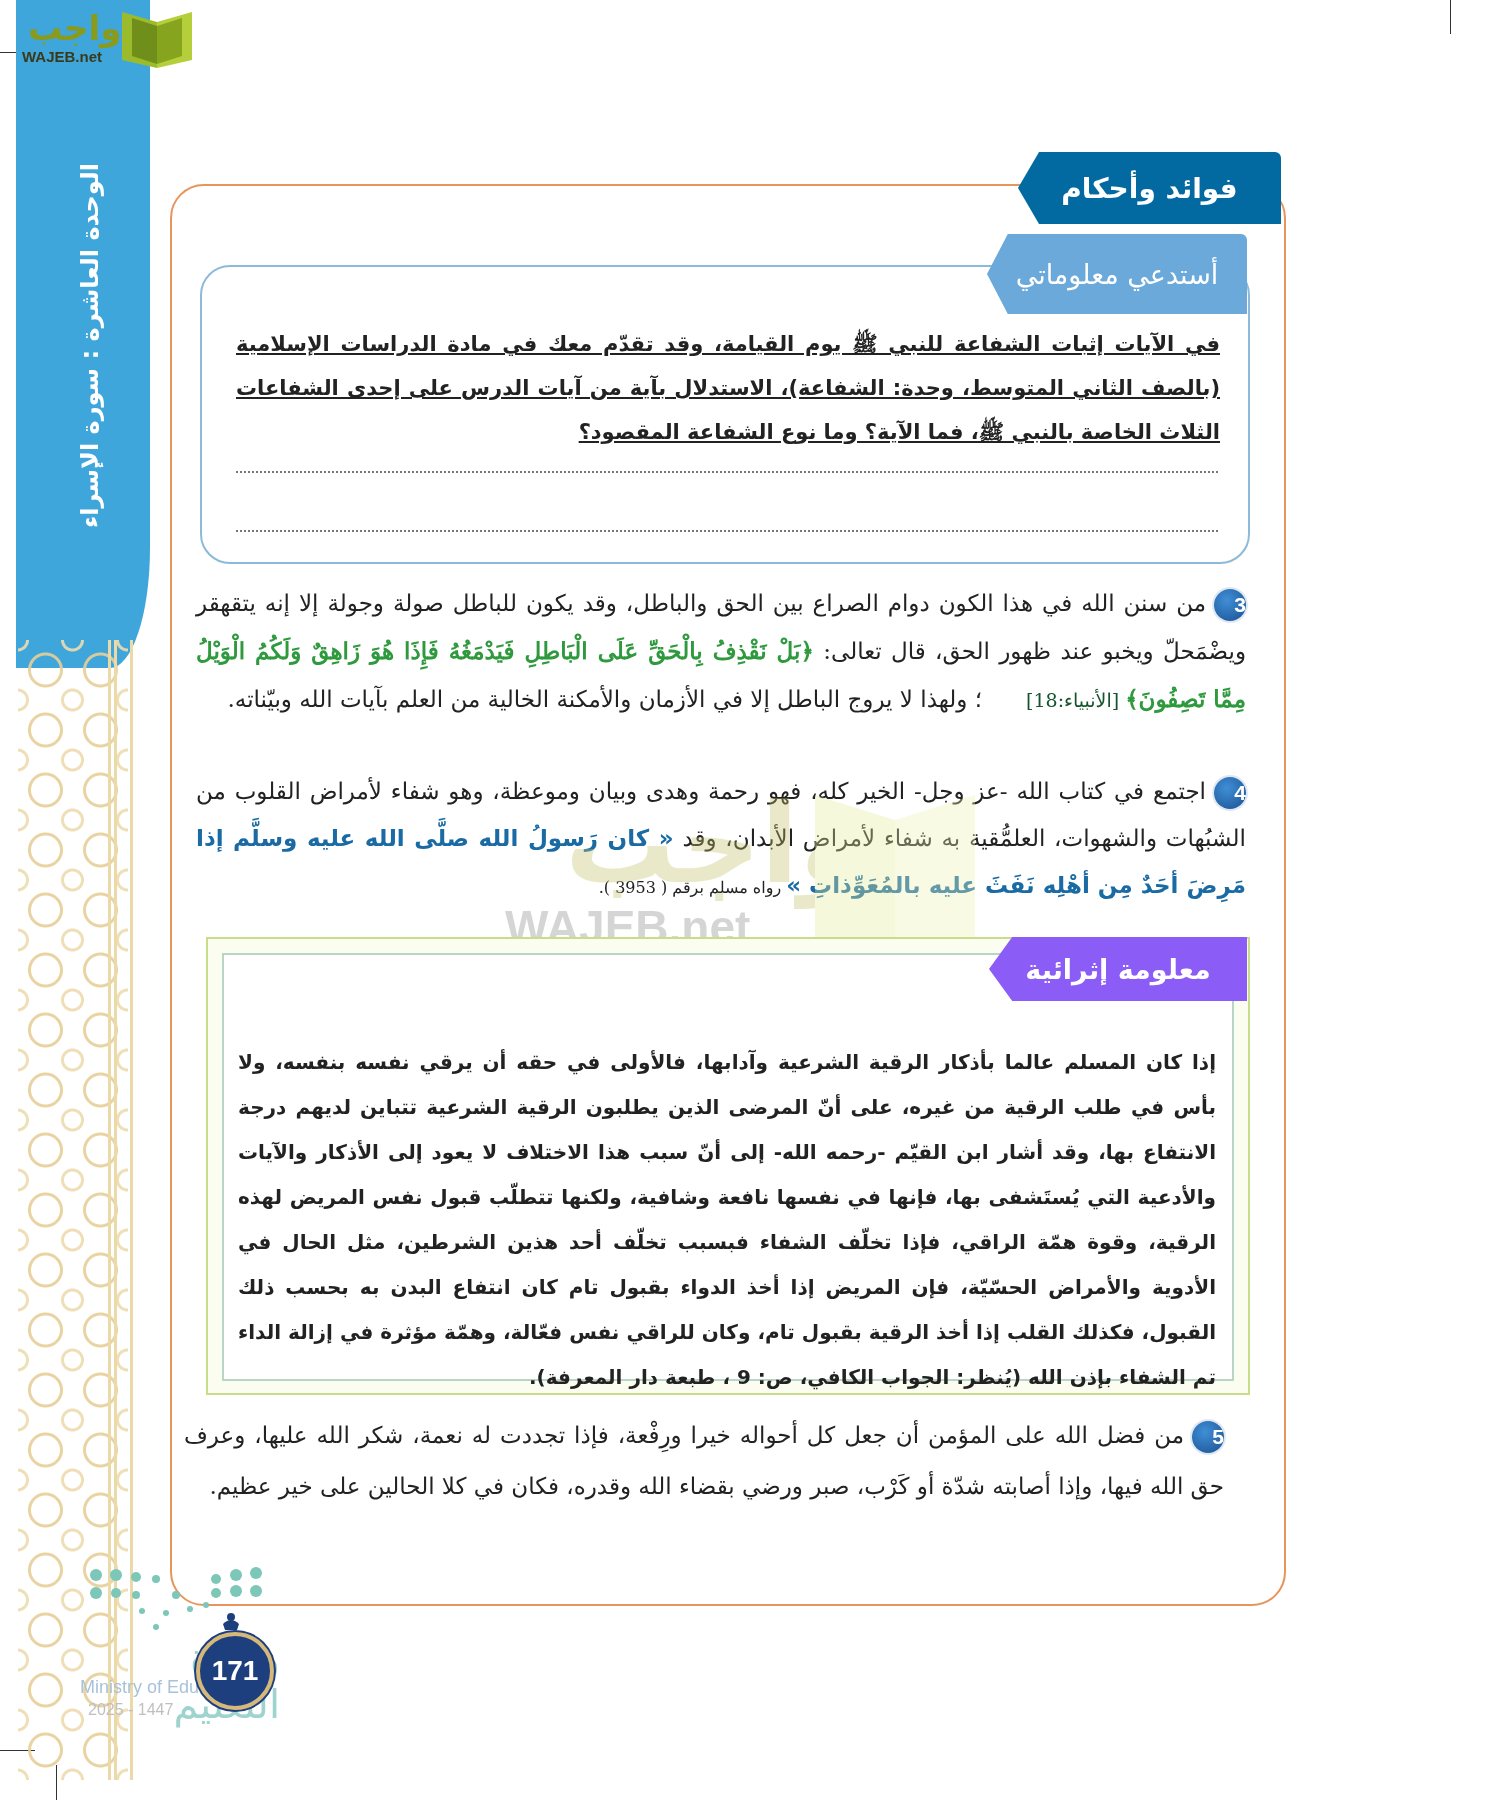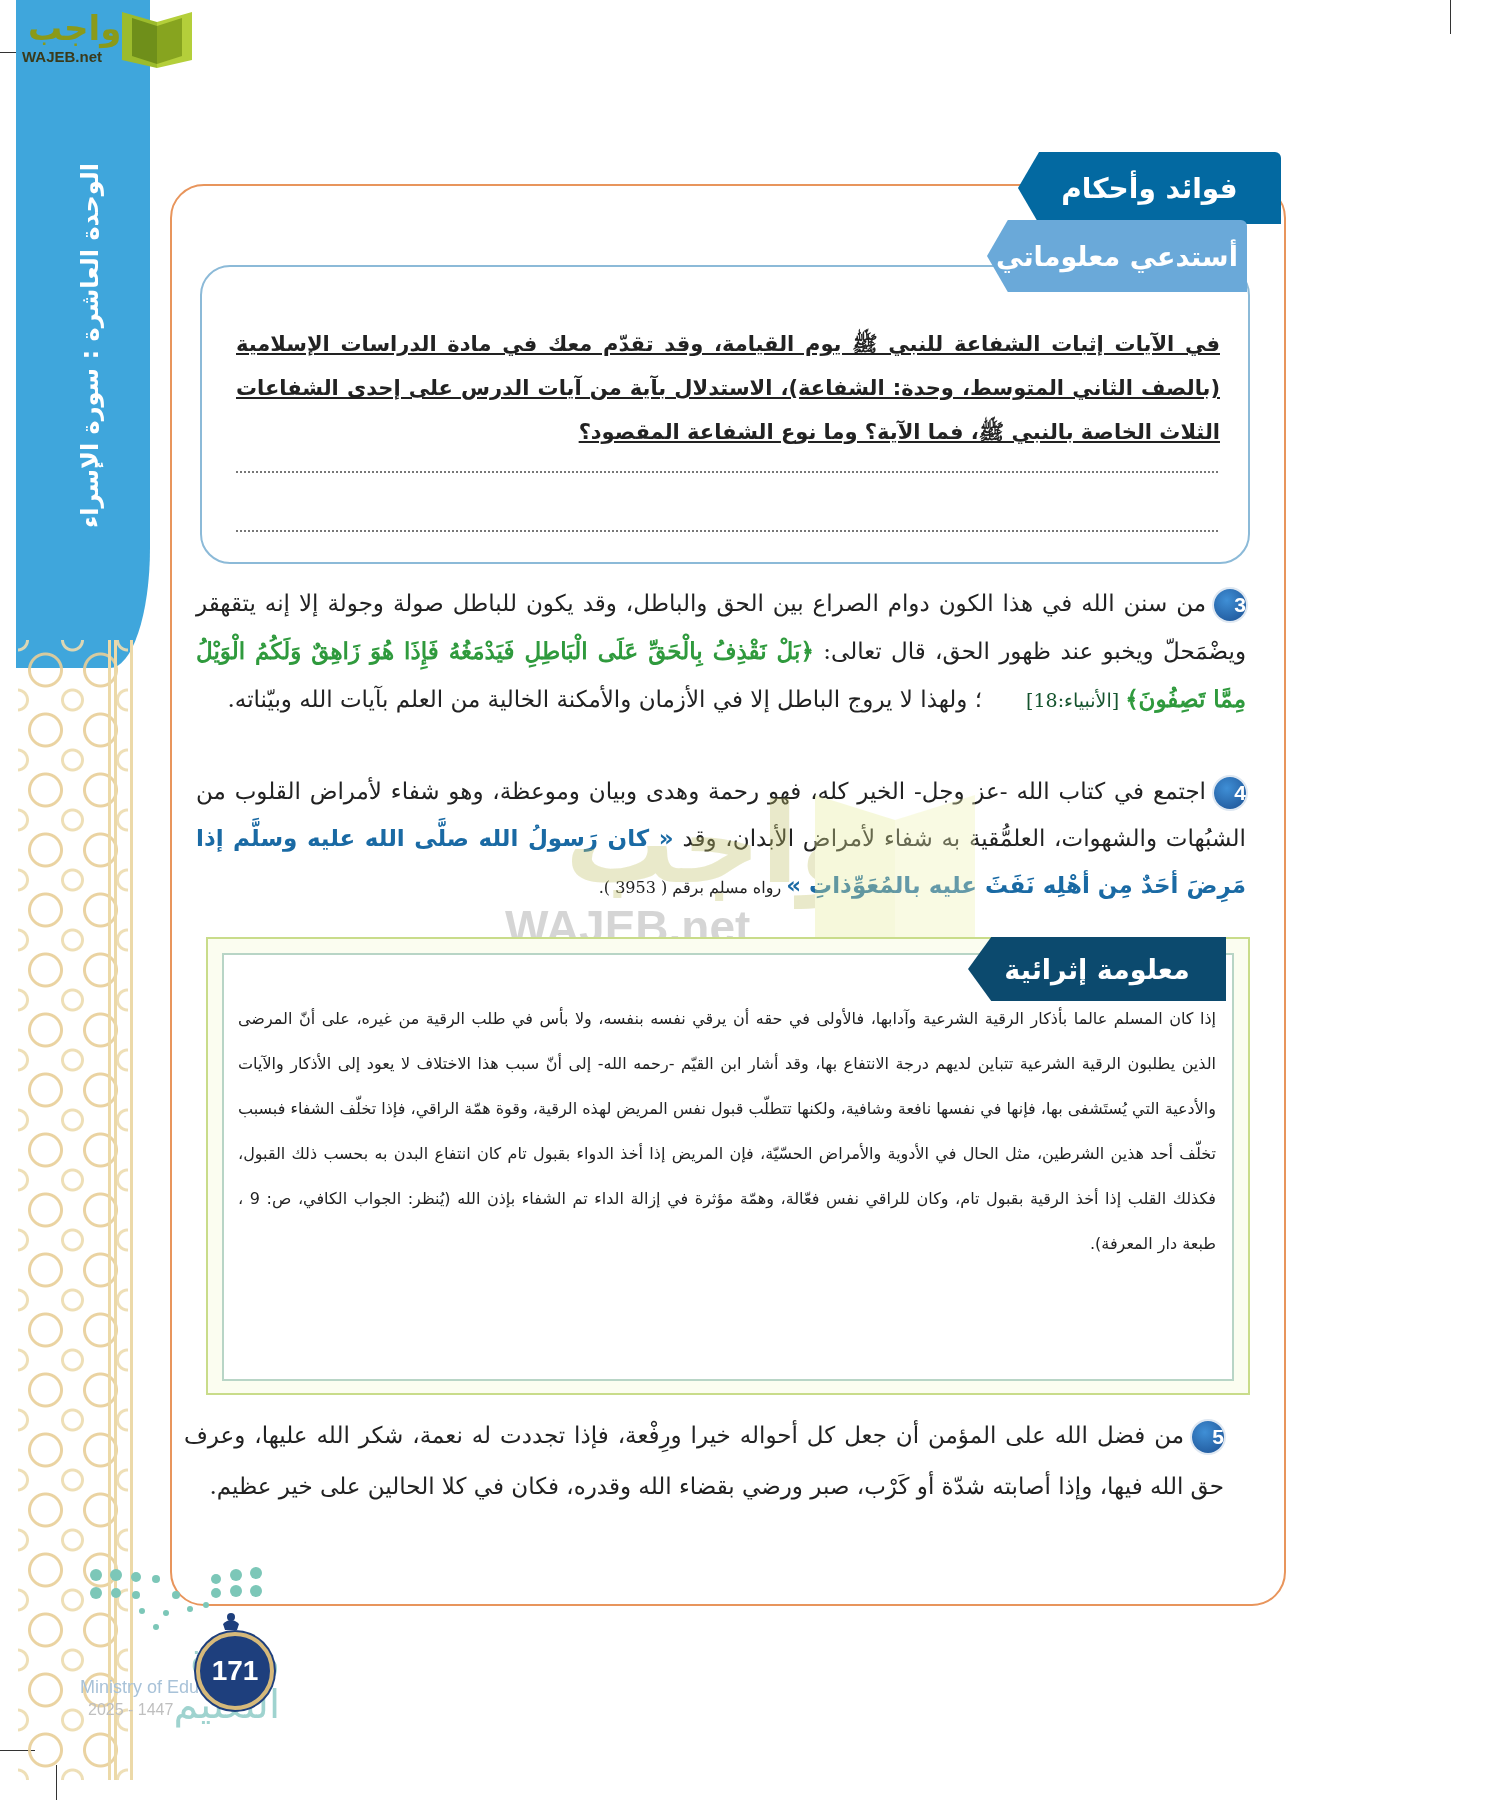--- a/index.html
+++ b/index.html
@@ -20,35 +20,35 @@
   
   .logo{position:absolute;left:10px;top:6px;width:180px;height:60px;}
   .logo-ar{position:absolute;left:18px;top:2px;font-size:34px;font-weight:bold;color:#8a9a1a;direction:rtl;}
   .logo-en{position:absolute;left:12px;top:42px;font-size:15px;font-weight:bold;color:#3a3a1a;font-family:"Liberation Sans",sans-serif;}
   .logo-book{position:absolute;left:108px;top:4px;width:78px;height:58px;}
   
   .main-card{position:absolute;left:170px;top:184px;width:1112px;height:1418px;border:2px solid #e8955c;border-radius:34px;background:#fff;}
   .section-tab{position:absolute;left:1018px;top:152px;width:263px;height:72px;background:#0369a1;color:#fff;font-weight:bold;font-size:28px;display:flex;align-items:center;justify-content:center;clip-path:polygon(8% 0,100% 0,100% 100%,8% 100%,0 50%);border-top-right-radius:6px;}
   
   .recall-box{position:absolute;left:200px;top:265px;width:1046px;height:295px;border:2px solid #8cbad8;border-radius:30px;background:#fff;}
-  .recall-tab{position:absolute;left:987px;top:220px;width:260px;height:72px;background:#6aa9d9;color:#fff;font-weight:bold;font-size:27px;display:flex;align-items:center;justify-content:center;clip-path:polygon(8% 0,100% 0,100% 100%,8% 100%,0 50%);border-top-right-radius:6px;}
+  .recall-tab{position:absolute;left:987px;top:234px;width:260px;height:80px;background:#6aa9d9;color:#fff;font-weight:normal;font-size:27px;display:flex;align-items:center;justify-content:center;clip-path:polygon(8% 0,100% 0,100% 100%,8% 100%,0 50%);border-top-right-radius:6px;}
   .recall-text{position:absolute;left:236px;top:322px;width:984px;direction:rtl;text-align:justify;text-align-last:right;font-weight:bold;font-size:21px;line-height:44px;color:#222;text-decoration:underline;}
   .answer-line{position:absolute;left:236px;width:982px;border-top:2px dotted #777;}
   
   .para{position:absolute;direction:rtl;text-align:justify;text-align-last:right;font-family:"DejaVu Serif",serif;font-size:23px;line-height:47px;color:#222;}
   .num{display:inline-block;width:32px;height:32px;border-radius:50%;background:radial-gradient(circle at 40% 35%,#3f8fd6,#1b4f91);color:#fff;font-family:"Liberation Sans",sans-serif;font-weight:bold;font-size:21px;line-height:32px;text-align:center;margin-left:8px;vertical-align:middle;box-shadow:0 0 0 2px #dfe8f2;}
   .quran{color:#2f9a3d;font-weight:bold;}
   .ref{font-size:19px;color:#14532d;margin-left:44px;}
   .hadith{color:#1a6aa4;font-weight:bold;font-family:"DejaVu Sans",sans-serif;}
   .small{font-size:16px;}
   
   .enrich-outer{position:absolute;left:206px;top:937px;width:1040px;height:454px;border:2px solid #c9dc8a;background:#fbfdf0;}
   .enrich-inner{position:absolute;left:222px;top:953px;width:1008px;height:424px;border:2px solid #b8d5c6;background:#ffffff;}
-  .enrich-tab{position:absolute;left:968px;top:937px;width:258px;height:64px;background:#0c4a6e;color:#fff;font-weight:bold;font-size:27px;display:flex;align-items:center;justify-content:center;clip-path:polygon(9% 0,100% 0,100% 100%,9% 100%,0 50%);}
-  .enrich-text{position:absolute;left:238px;top:996px;width:978px;direction:rtl;text-align:justify;text-align-last:right;font-weight:normal;font-size:16px;line-height:45px;color:#222;}
+  .enrich-tab{position:absolute;left:989px;top:937px;width:258px;height:64px;background:#8b5cf6;color:#fff;font-weight:bold;font-size:27px;display:flex;align-items:center;justify-content:center;clip-path:polygon(9% 0,100% 0,100% 100%,9% 100%,0 50%);}
+  .enrich-text{position:absolute;left:238px;top:1040px;width:978px;direction:rtl;text-align:justify;text-align-last:right;font-weight:bold;font-size:20px;line-height:45px;color:#222;}
   
   .watermark{position:absolute;left:505px;top:780px;width:480px;height:210px;opacity:.35;pointer-events:none;}
   .wm-ar{position:absolute;left:60px;top:0;font-size:110px;font-weight:bold;color:#c3c36a;direction:rtl;}
   .wm-en{position:absolute;left:0;top:120px;font-size:46px;font-weight:bold;color:#8a8a8a;font-family:"Liberation Sans",sans-serif;}
   .wm-book{position:absolute;left:300px;top:10px;width:180px;height:200px;}
   
   .moe{position:absolute;left:80px;top:1565px;width:200px;height:160px;}
   .dots{position:absolute;left:6px;top:0;width:180px;height:70px;}
   .moe-ar{position:absolute;left:4px;top:70px;font-size:40px;color:#9fd3cf;direction:rtl;}
   .moe-en{position:absolute;left:0;top:112px;font-size:18px;color:#a8c2d8;font-family:"Liberation Sans",sans-serif;}

